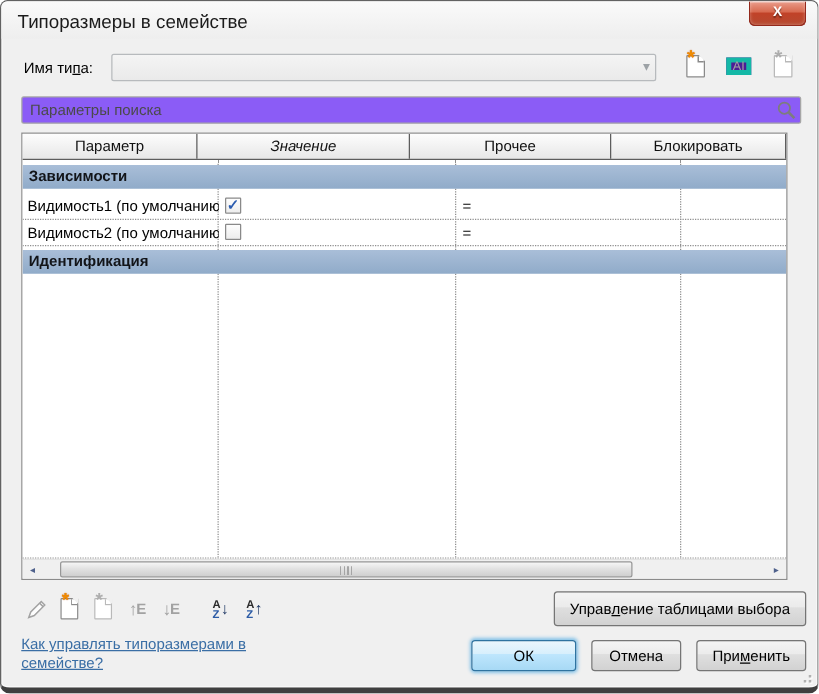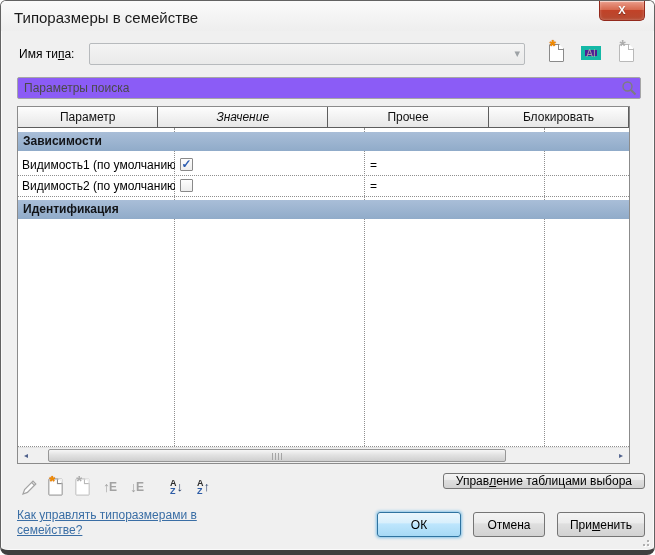--- a/index.html
+++ b/index.html
@@ -95,21 +95,21 @@
   .az{display:flex;flex-direction:column;font-weight:bold;font-size:9px;line-height:8px;font-family:"Liberation Sans",sans-serif;}
   .az .a{color:#2b2b2b;}
   .az .z{color:#2d5ca6;}
   .sort .sarr{font-size:13px;font-weight:bold;color:#1f3864;margin-left:0px;line-height:14px;}
   .gap-sort{width:12px;}
   
   .btn{height:25px;border:1px solid #757575;border-radius:3px;
     background:linear-gradient(#f4f4f4,#ebebeb 45%,#dfdfdf 46%,#d2d2d2);
     font-family:"Liberation Sans",sans-serif;font-size:12px;color:#000;
     display:flex;align-items:center;justify-content:center;padding:0 12px;cursor:pointer;white-space:nowrap;}
-  .lookup{position:absolute;right:9px;top:472px;height:16px;}
+  .lookup{position:absolute;right:9px;top:472px;height:28px;}
   .fbtns{position:absolute;right:9px;top:511px;display:flex;gap:12px;}
   .btn.default{border-color:#2f73a0;background:linear-gradient(#eaf6fd,#d7effc 45%,#bee6fd 46%,#a7d9f5);
     box-shadow:0 0 3px 1px #83c2e8;}
   .btn.ok{min-width:84px;}
   .btn.cancel{min-width:72px;}
   .help{position:absolute;left:16px;top:507px;width:236px;color:#3a6ea5;text-decoration:underline;line-height:15px;cursor:pointer;}
   .grip{position:absolute;right:5px;bottom:4px;width:12px;height:12px;}
   .grip i{position:absolute;width:2px;height:2px;background:#b0b0b0;box-shadow:1px 1px 0 #fdfdfd;}
   .grip .d1{right:0;bottom:0;}
   .grip .d2{right:4px;bottom:0;}

